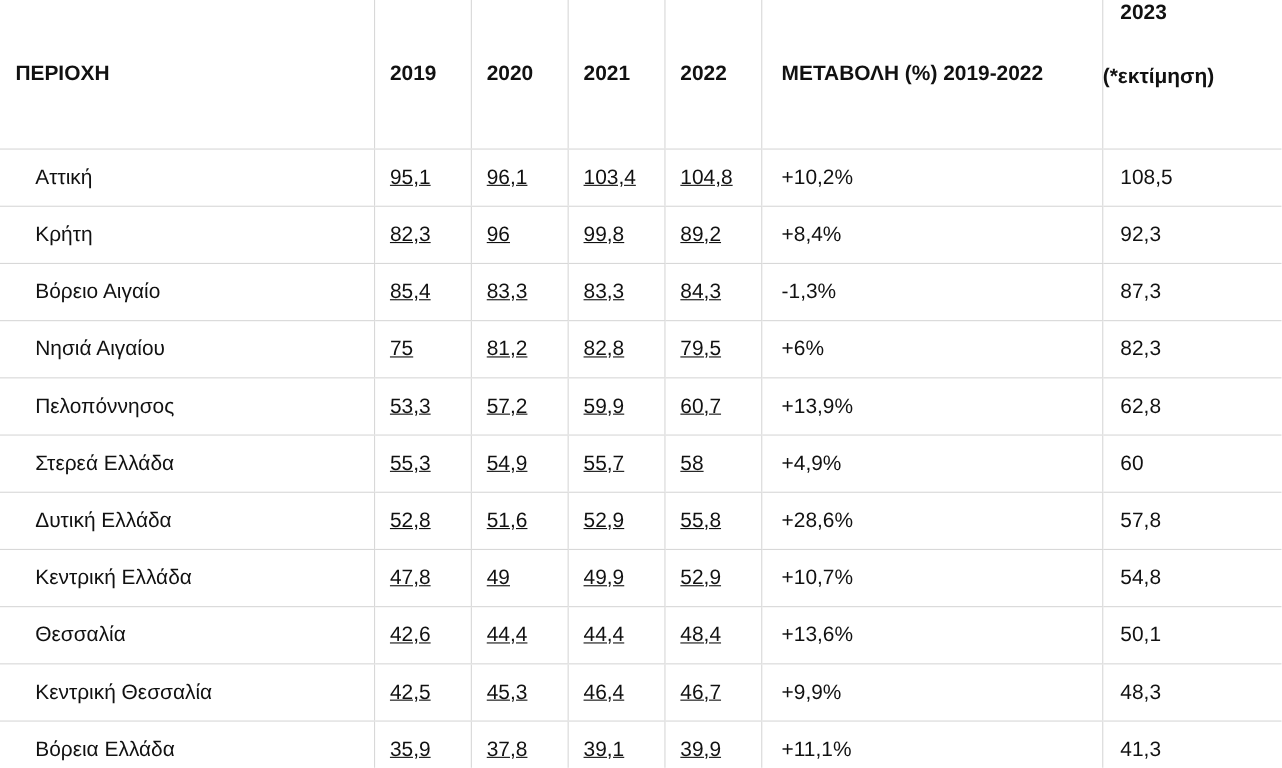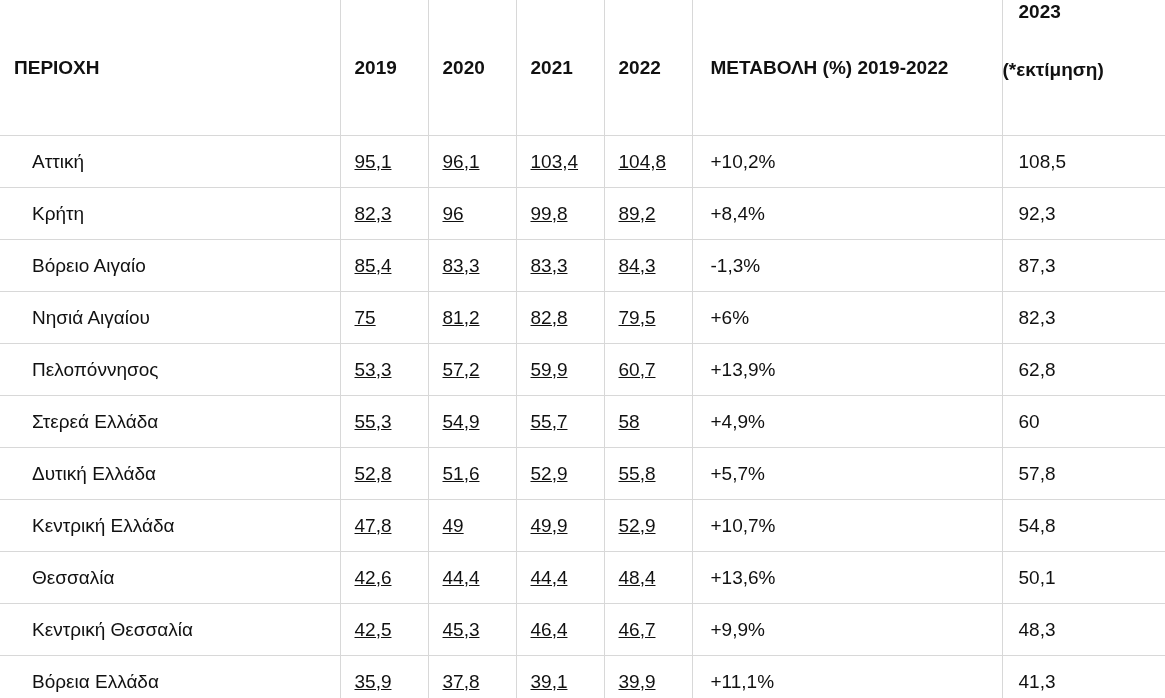--- a/index.html
+++ b/index.html
@@ -200,21 +200,21 @@
         <td class="change vsep"><span class="td-inner">+4,9%</span></td>
         <td class="est vsep"><span class="td-inner">60</span></td>
       </tr>
 
       <tr>
         <td class="region"><span class="td-inner">Δυτική Ελλάδα</span></td>
         <td class="num vsep"><span class="td-inner">52,8</span></td>
         <td class="num vsep"><span class="td-inner">51,6</span></td>
         <td class="num vsep"><span class="td-inner">52,9</span></td>
         <td class="num vsep"><span class="td-inner">55,8</span></td>
-        <td class="change vsep"><span class="td-inner">+5,7%</span></td>
+        <td class="change vsep"><span class="td-inner">+28,6%</span></td>
         <td class="est vsep"><span class="td-inner">57,8</span></td>
       </tr>
 
       <tr>
         <td class="region"><span class="td-inner">Κεντρική Ελλάδα</span></td>
         <td class="num vsep"><span class="td-inner">47,8</span></td>
         <td class="num vsep"><span class="td-inner">49</span></td>
         <td class="num vsep"><span class="td-inner">49,9</span></td>
         <td class="num vsep"><span class="td-inner">52,9</span></td>
         <td class="change vsep"><span class="td-inner">+10,7%</span></td>

